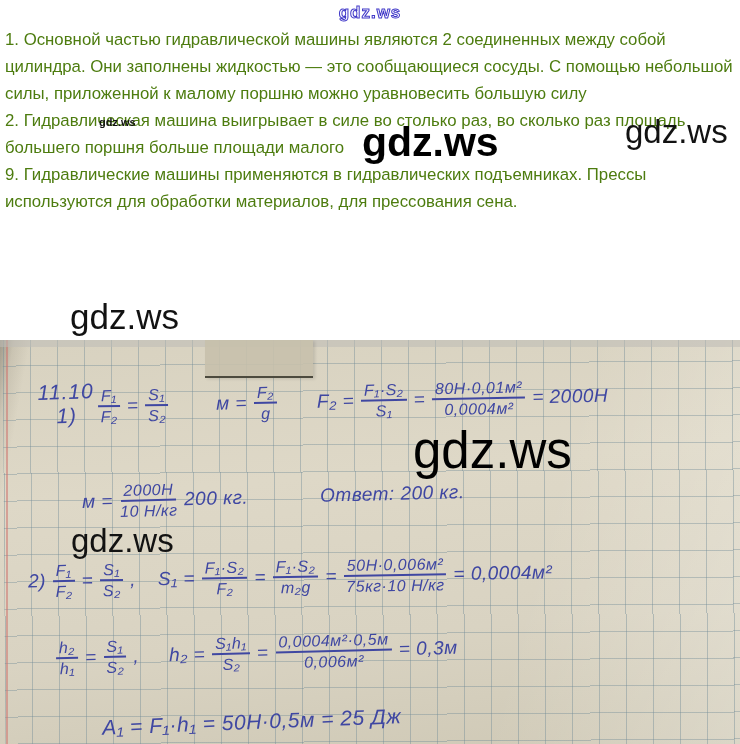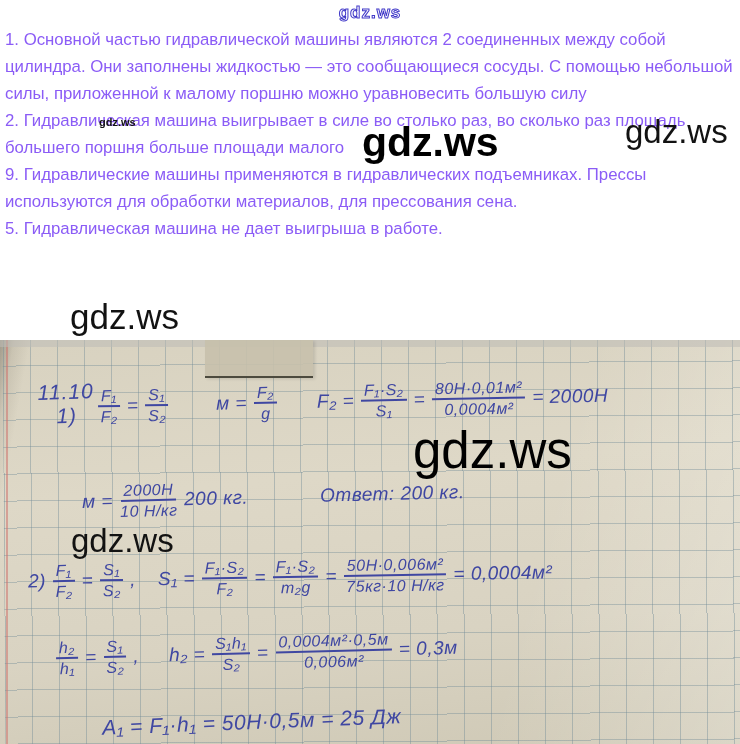--- a/index.html
+++ b/index.html
@@ -15,21 +15,21 @@
     font-size:17px;font-weight:700;letter-spacing:1px;
     color:#4038c8;
   }
   @supports (-webkit-text-stroke: 1px #000){
     .site-logo{color:rgba(240,240,255,.25);-webkit-text-stroke:1px #4038c8;}
   }
 
   
   .answer-text{
     position:absolute;top:26px;left:5px;width:732px;
-    font-size:16.8px;line-height:27px;color:#8b5cf6;
+    font-size:16.8px;line-height:27px;color:#4d7c0f;
   }
   .answer-text p{margin:0;}
 
   
   .wm{position:absolute;color:#121212;pointer-events:none;white-space:nowrap;}
   .wm-inline-small{left:99px;top:116px;font-size:11px;font-weight:600;}
   .wm-center-bold{left:362px;top:119px;font-size:41px;font-weight:700;color:#000;}
   .wm-right-large{left:625px;top:113px;font-size:33px;font-weight:500;}
   .wm-left-mid{left:70px;top:297px;font-size:35px;font-weight:500;}
   .wm-photo-big{left:413px;top:421px;font-size:51px;font-weight:500;color:#000;}
@@ -90,21 +90,20 @@
 </style>
 </head>
 <body>
 
 <div class="site-logo">gdz.ws</div>
 
 <div class="answer-text">
   <p>1. Основной частью гидравлической машины являются 2 соединенных между собой цилиндра. Они заполнены жидкостью — это сообщающиеся сосуды. С помощью небольшой силы, приложенной к малому поршню можно уравновесить большую силу</p>
   <p>2. Гидравлическая машина выигрывает в силе во столько раз, во сколько раз площадь большего поршня больше площади малого</p>
   <p>9. Гидравлические машины применяются в гидравлических подъемниках. Прессы используются для обработки материалов, для прессования сена.</p>
-  <p>5. Гидравлическая машина не дает выигрыша в работе.</p>
 </div>
 
 <div class="wm wm-inline-small">gdz.ws</div>
 <div class="wm wm-center-bold">gdz.ws</div>
 <div class="wm wm-right-large">gdz.ws</div>
 <div class="wm wm-left-mid">gdz.ws</div>
 
 <div class="photo">
   <div class="grid-layer"></div>
   <div class="margin-line"></div>

